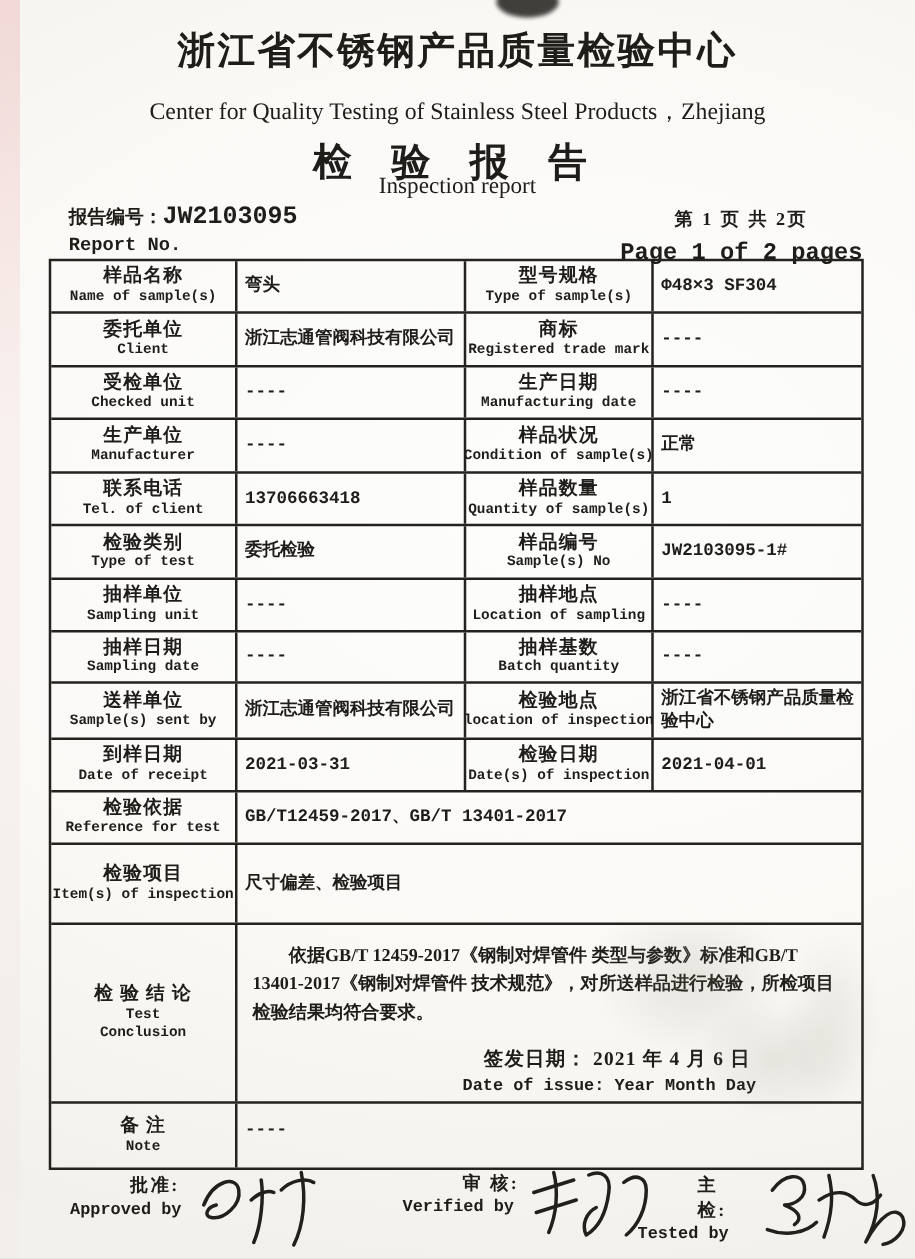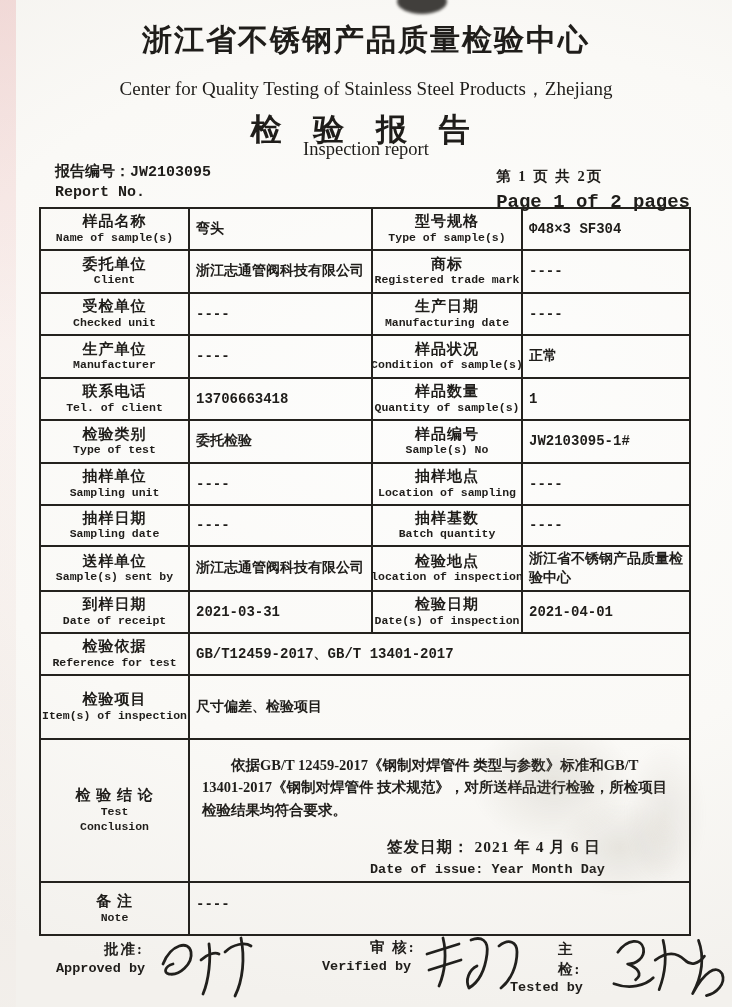--- a/index.html
+++ b/index.html
@@ -16,23 +16,23 @@
   .binder{position:absolute;top:-11px;left:397px;width:50px;height:25px;background:#2e2c29;border-radius:50%;filter:blur(1.5px);opacity:.9;}
 
   
   .org-zh{position:absolute;top:20px;left:0;right:0;text-align:center;font-size:30px;font-weight:600;letter-spacing:2px;}
   .org-en{position:absolute;top:76px;left:0;right:0;text-align:center;font-size:19px;}
   .doc-title-zh{position:absolute;top:109px;left:0;right:0;text-align:center;font-size:31px;font-weight:700;letter-spacing:12px;}
   .doc-title-en{position:absolute;top:139px;left:0;right:0;text-align:center;font-size:18.5px;}
 
   .reportno{position:absolute;top:161px;left:55px;line-height:1.3;}
   .reportno .zh{font-size:15px;font-weight:600;}
-  .reportno .num{font-size:15px;font-weight:700;font-family:"Liberation Mono","DejaVu Sans Mono",monospace;}
+  .reportno .num{font-size:20px;font-weight:700;font-family:"Liberation Mono","DejaVu Sans Mono",monospace;}
   .reportno .en{font-size:15px;font-weight:700;font-family:"Liberation Mono","DejaVu Sans Mono",monospace;}
-  .pageno{position:absolute;top:166px;right:42px;text-align:left;line-height:1.5;}
+  .pageno{position:absolute;top:166px;right:42px;text-align:center;line-height:1.5;}
   .pageno .zh{font-size:14.5px;font-weight:600;letter-spacing:2px;}
   .pageno .en{font-size:19px;font-weight:700;font-family:"Liberation Mono","DejaVu Sans Mono",monospace;}
 
   
   .tbl{position:absolute;left:39px;top:207px;width:652px;border:2.5px solid #24221e;box-sizing:border-box;}
   .tr{display:grid;grid-template-columns:149px 183px 150px 1fr;border-bottom:2px solid #24221e;box-sizing:border-box;}
   .tr.wide{grid-template-columns:149px 1fr;}
   .tr:last-child{border-bottom:none;}
   .td{border-right:2px solid #24221e;box-sizing:border-box;min-width:0;}
   .td:last-child{border-right:none;}

